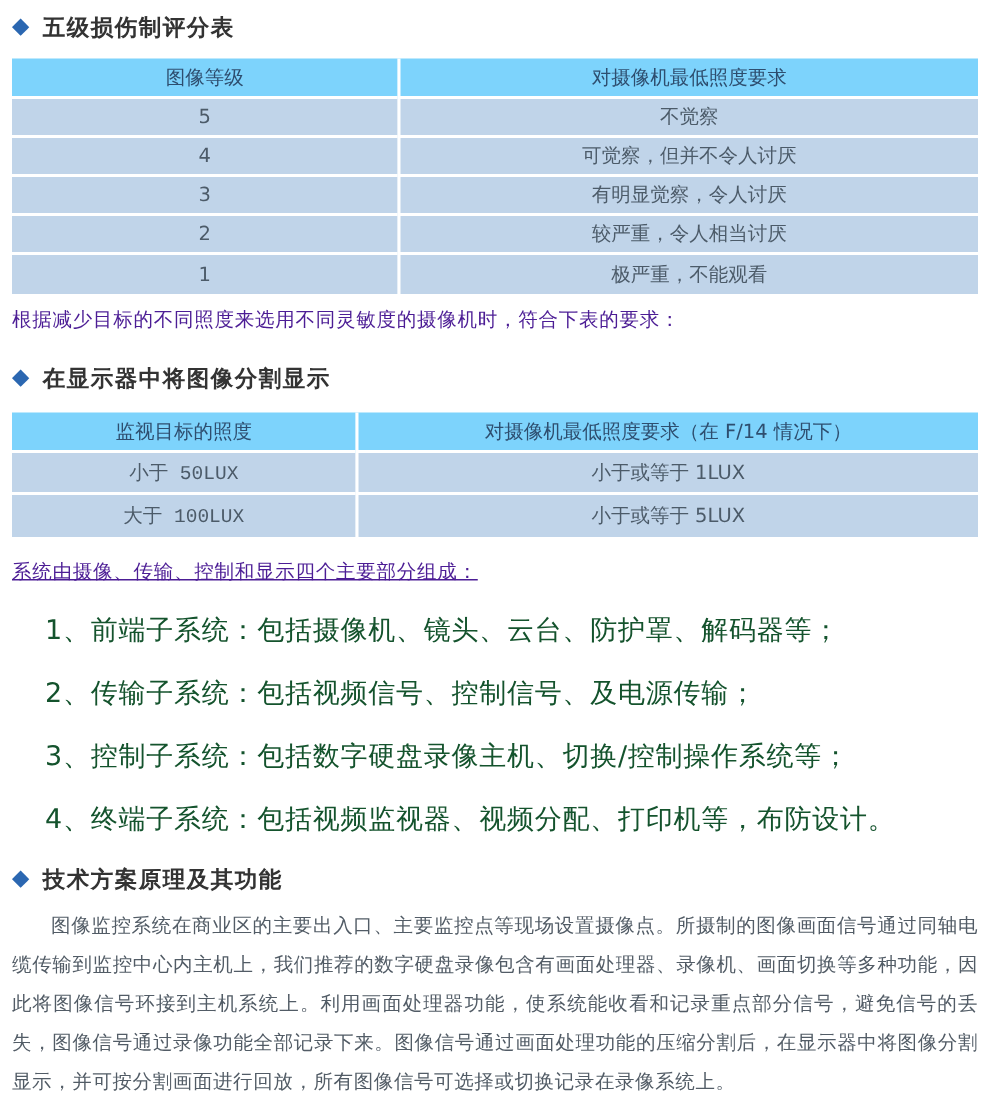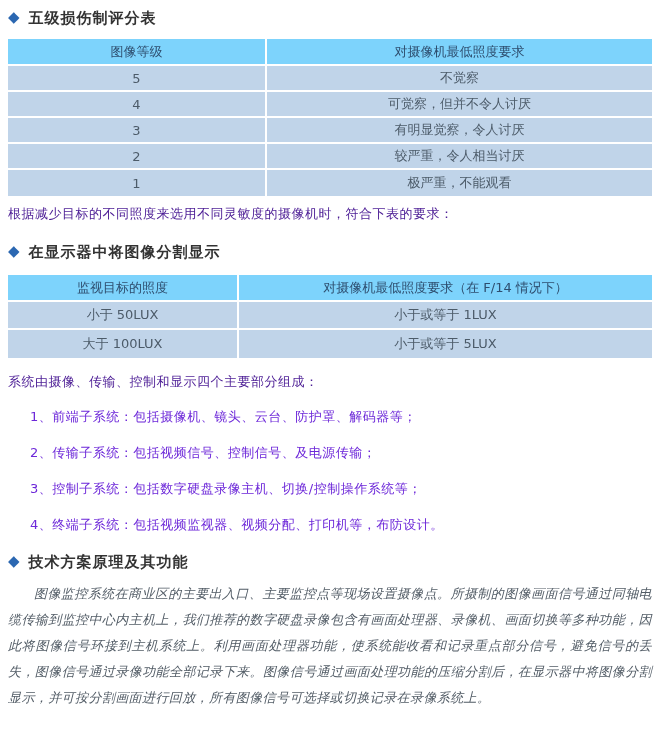--- a/index.html
+++ b/index.html
@@ -55,47 +55,46 @@
     height: 27px;
   }
   .tbl td {
     background: #c0d4e9;
     color: #4c5b69;
   }
   .tbl1 td { height: 26px; }
   .tbl2 td { height: 28px; }
   .tbl .c2 { border-left: 2px solid #ffffff; }
   .tbl1 .c1 { width: 257px; }
-  .tbl2 .c1 { width: 229px; }
+  .tbl2 .c1 { width: 229px; font-family: Liberation Mono, monospace; }
   .tbl tr:last-child td { border-bottom: none; }
 
   
   .para {
     font-size: 13px;
     line-height: 17px;
     color: #4c1d95;
     letter-spacing: 0.5px;
   }
   .p-after-tbl1 { margin-top: 9px; }
-  .p-sys { margin-top: 15px; }
+  .p-sys { margin-top: 15px; text-decoration: underline; }
   .list-item {
-    font-size: 13px;
-    color: #6d28d9;
+    font-size: 18px;
+    color: #14532d;
     letter-spacing: 0.5px;
     margin-top: 18px;
     padding-left: 22px;
   }
   .flow {
     font-size: 13px;
     line-height: 26px;
     color: #525c66;
     letter-spacing: 0.4px;
     text-align: justify;
     text-indent: 2em;
-    font-style: italic;
   }
   .p-flow1 { margin-top: 9px; }
 </style>
 </head>
 <body>
 
 <div class="page">
 
   <div class="sec-title t1">
     <span class="diamond">◆</span>

